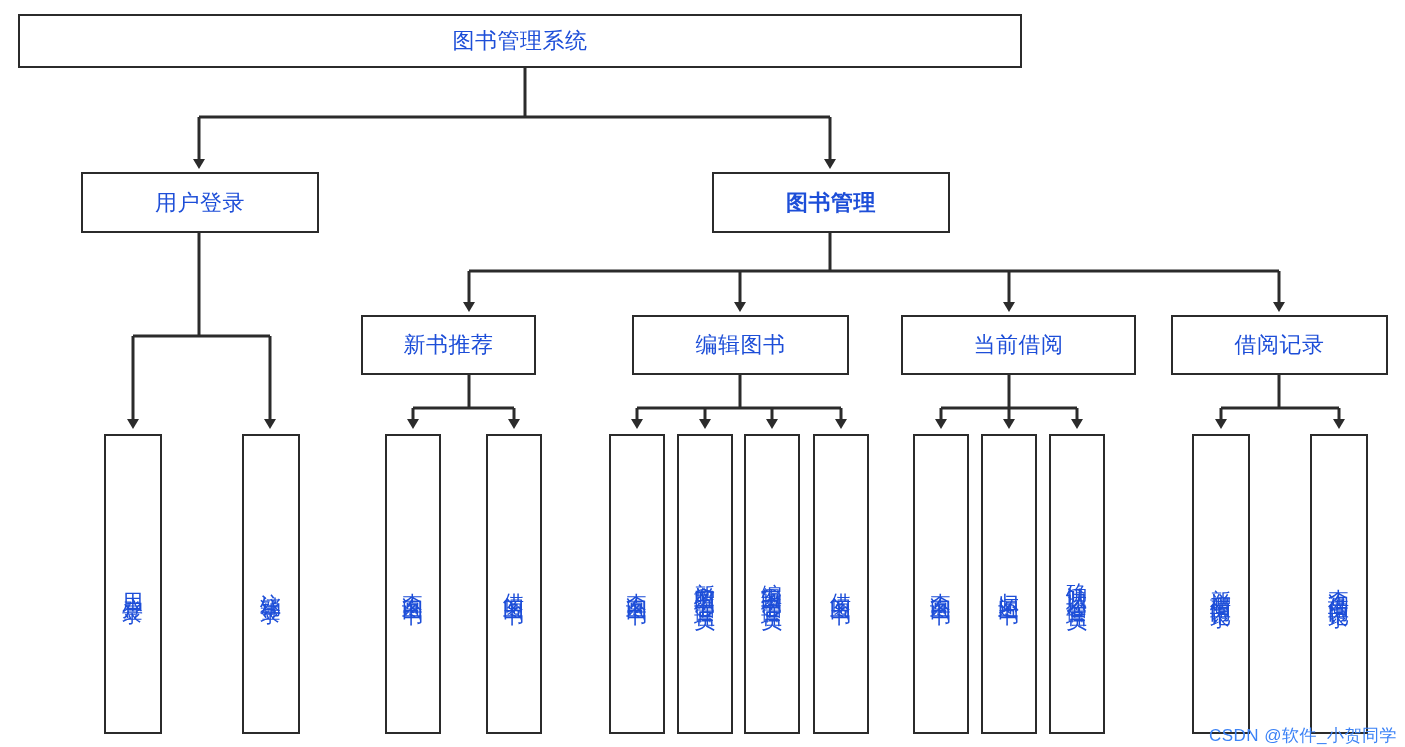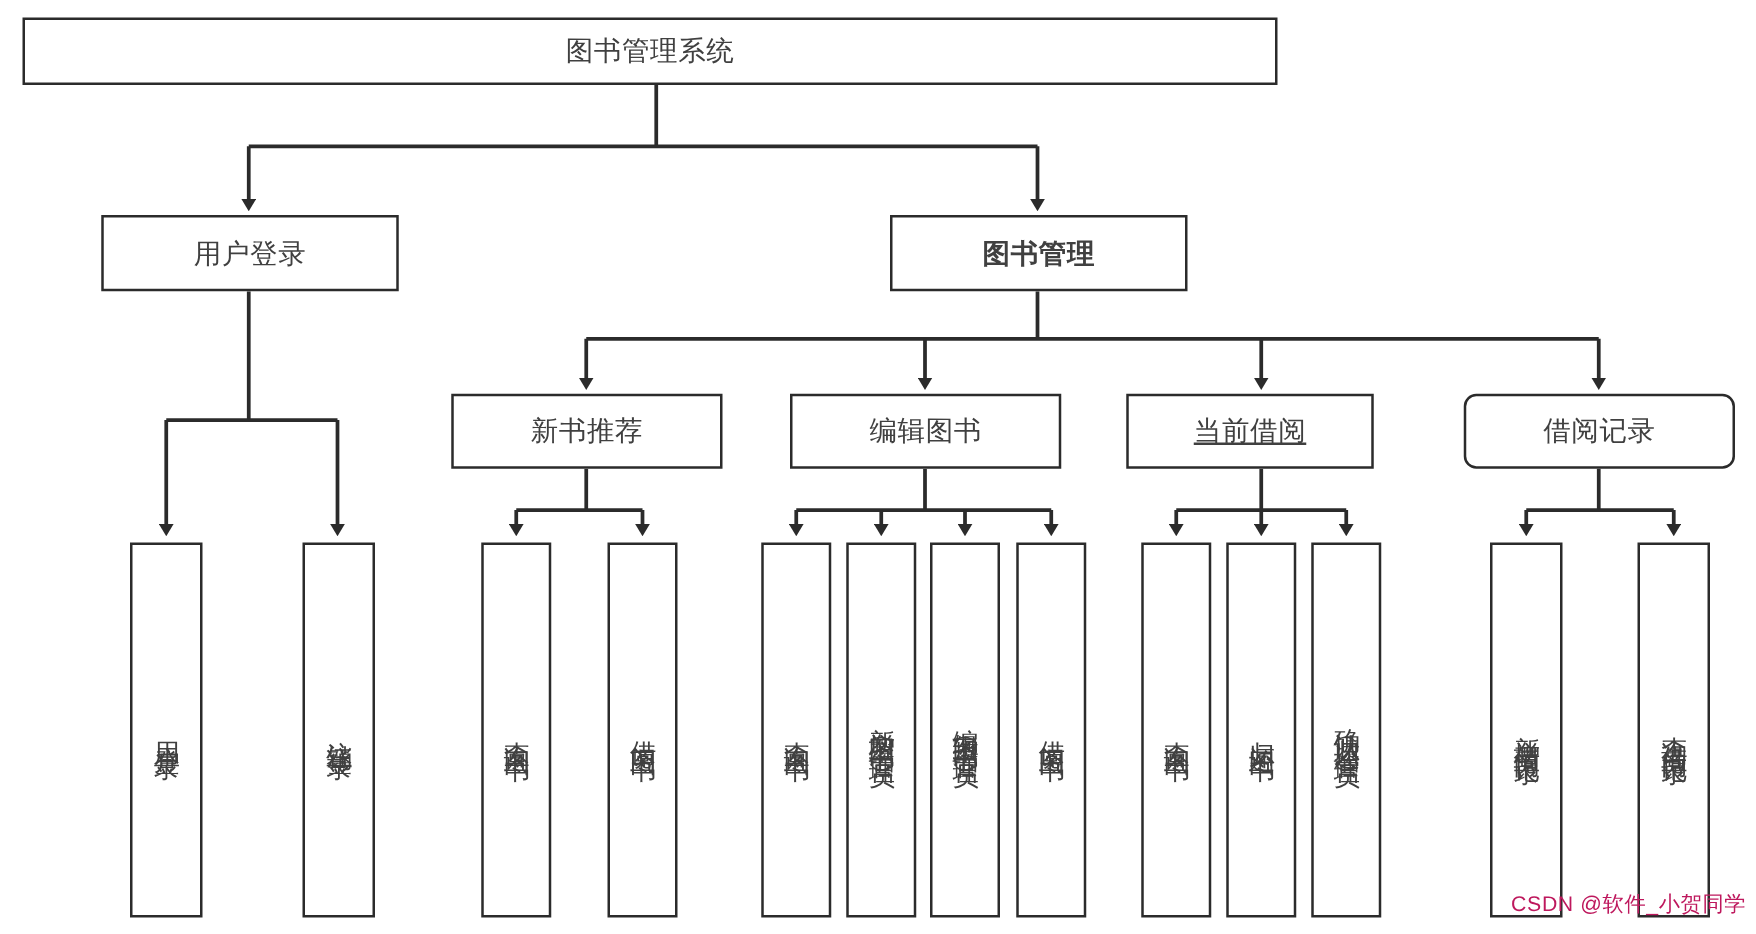--- a/index.html
+++ b/index.html
@@ -25,21 +25,21 @@
     height: 747px;
   }
   .node {
     position: absolute;
     box-sizing: border-box;
     border: 2px solid #2b2b2b;
     background: #ffffff;
     display: flex;
     align-items: center;
     justify-content: center;
-    color: #404040;
+    color: #1d4ed8;
   }
   .node.horiz {
     font-size: 22px;
     letter-spacing: 0.5px;
   }
   .node.vert {
     writing-mode: vertical-rl;
     text-orientation: upright;
     font-size: 21px;
     letter-spacing: 4px;
@@ -47,23 +47,23 @@
     padding-top: 4px;
     padding-bottom: 4px;
     white-space: nowrap;
   }
   .node .lbl {
     display: block;
   }
   #watermark {
     position: absolute;
     right: 8px;
-    bottom: 12px;
+    bottom: 0;
     font-size: 17px;
-    color: #be185d;
+    color: #3b82f6;
     letter-spacing: 0.5px;
     white-space: nowrap;
     pointer-events: none;
   }
 </style>
 </head>
 <body>
 
 <div id="canvas">
 
@@ -124,30 +124,30 @@
     <span class="lbl">图书管理系统</span>
   </div>
 
   <div class="node horiz" style="left:81px; top:172px; width:238px; height:61px;">
     <span class="lbl">用户登录</span>
   </div>
   <div class="node horiz" style="left:712px; top:172px; width:238px; height:61px;font-weight:bold;">
     <span class="lbl">图书管理</span>
   </div>
 
-  <div class="node horiz" style="left:361px; top:315px; width:217px; height:60px;">
+  <div class="node horiz" style="left:361px; top:315px; width:175px; height:60px;">
     <span class="lbl">新书推荐</span>
   </div>
   <div class="node horiz" style="left:632px; top:315px; width:217px; height:60px;">
     <span class="lbl">编辑图书</span>
   </div>
-  <div class="node horiz" style="left:901px; top:315px; width:198px; height:60px;text-decoration:underline;">
+  <div class="node horiz" style="left:901px; top:315px; width:235px; height:60px;">
     <span class="lbl">当前借阅</span>
   </div>
-  <div class="node horiz" style="left:1171px; top:315px; width:217px; height:60px;border-radius:10px;">
+  <div class="node horiz" style="left:1171px; top:315px; width:217px; height:60px;">
     <span class="lbl">借阅记录</span>
   </div>
 
   <div class="node vert" style="left:104px; top:434px; width:58px; height:300px;">
     <span class="lbl">用户登录</span>
   </div>
   <div class="node vert" style="left:242px; top:434px; width:58px; height:300px;">
     <span class="lbl">注销登录</span>
   </div>
 

